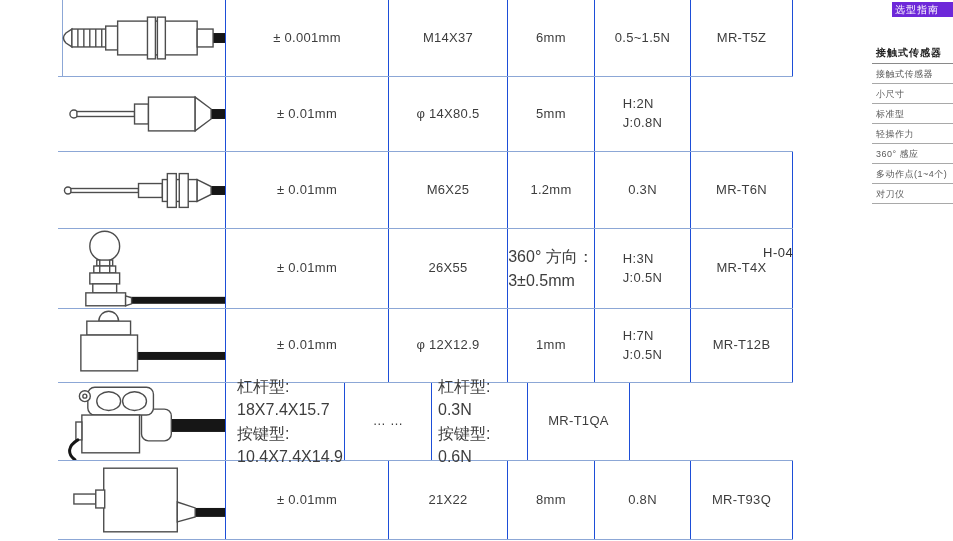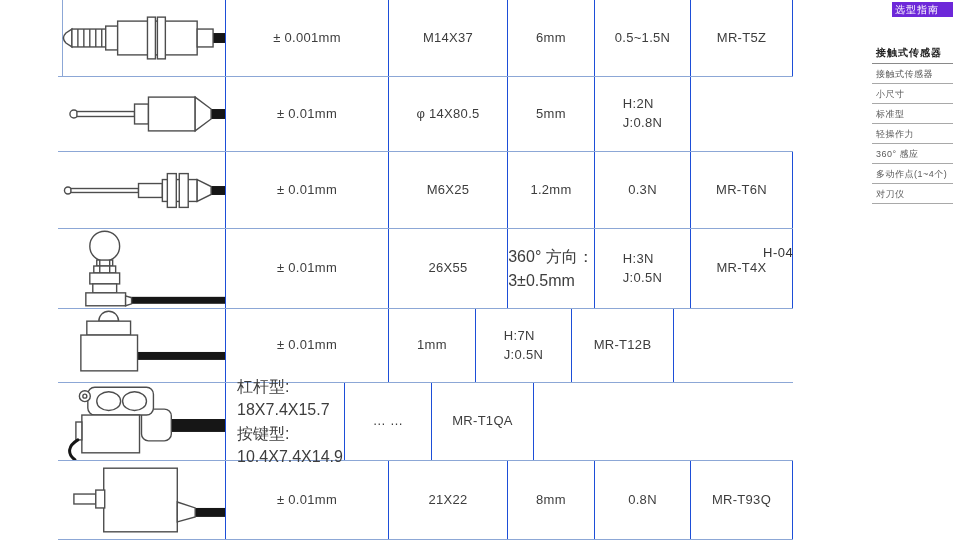--- a/index.html
+++ b/index.html
@@ -184,20 +184,23 @@
       <svg class="draw" width="168" height="72" viewBox="0 0 168 72">
         <rect class="cable" x="80" y="42" width="88" height="8"></rect>
         <path class="ln" d="M41,11 A10,10 0 0 1 61,11 Z"></path>
         <rect class="ln" x="29" y="11" width="44" height="14"></rect>
         <rect class="ln" x="23" y="25" width="57" height="36"></rect>
       </svg>
     </div>
     <div class="cell c-prec">
         <span class="txt">± 0.01mm</span>
       </div>
+    <div class="cell c-dim">
+        <span class="txt">φ 12X12.9</span>
+      </div>
     <div class="cell c-stk">
         <span class="txt">1mm</span>
       </div>
     <div class="cell c-frc inner-left">
         <span class="txt">H:7N
 J:0.5N</span>
       </div>
     <div class="cell c-mod">
         <span class="txt">MR-T12B</span>
       </div>
@@ -220,20 +223,24 @@
     </div>
     <div class="cell c-dim ta-left cjk">
         <span class="txt">杠杆型:
 18X7.4X15.7
 按键型:
 10.4X7.4X14.9</span>
       </div>
     <div class="cell c-stk">
         <span class="txt">… …</span>
       </div>
+    <div class="cell c-frc ta-left cjk" style="padding-left:6px;">
+        <span class="txt">杠杆型: 0.3N
+按键型: 0.6N</span>
+      </div>
     <div class="cell c-mod">
         <span class="txt">MR-T1QA</span>
       </div>
   </div>
 
   <div class="trow" style="height:78px;">
     <div class="cell c-img">
       <svg class="draw" width="168" height="77" viewBox="0 0 168 77">
         <rect class="cable" x="137" y="46" width="31" height="9"></rect>
         <rect class="ln" x="46" y="6" width="74" height="64"></rect>

